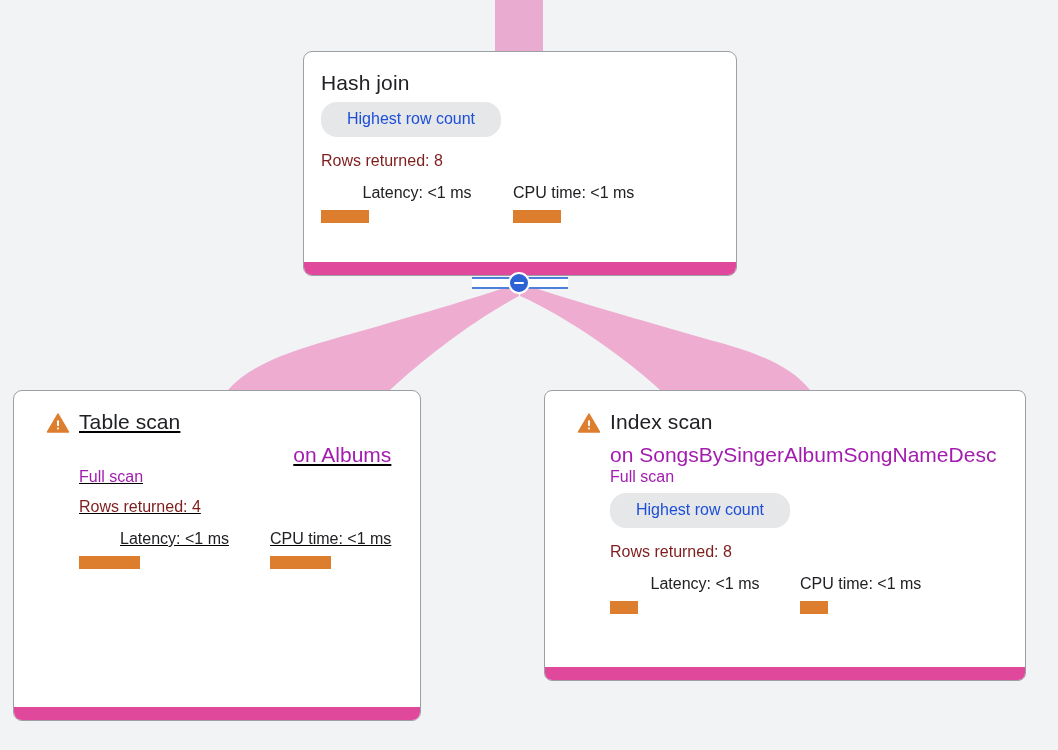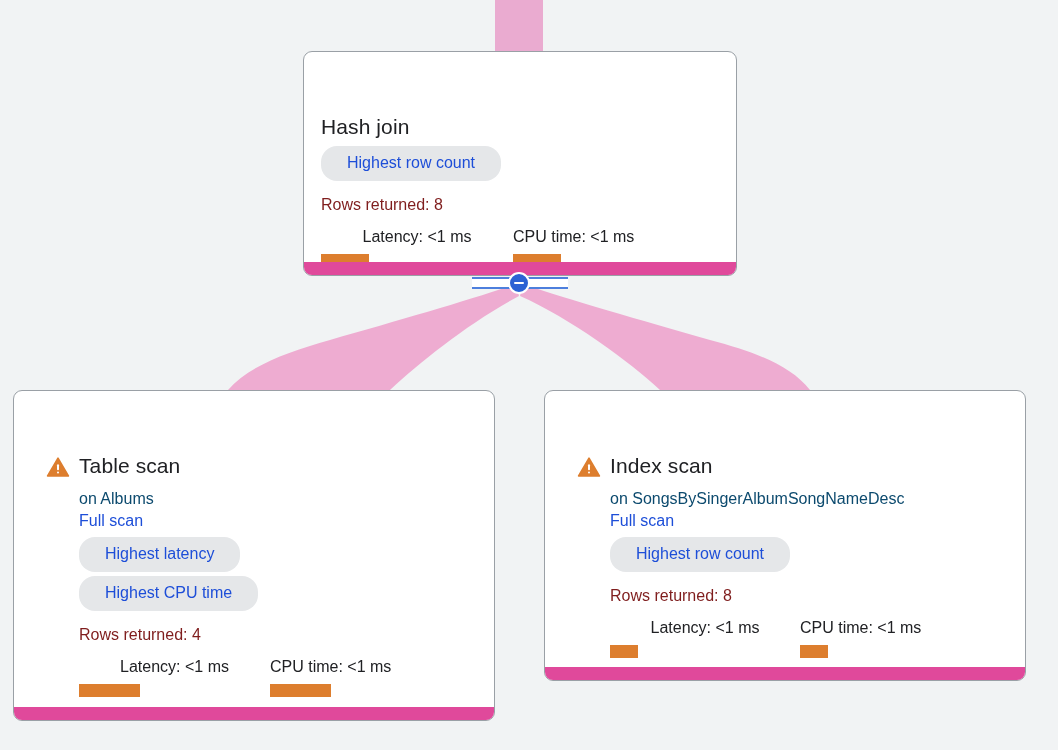--- a/index.html
+++ b/index.html
@@ -39,21 +39,20 @@
     z-index: 2;
     background: #ffffff;
     border: 1px solid #9aa0a6;
     border-radius: 9px;
     box-sizing: border-box;
     overflow: hidden;
   }
   .node-body {
     padding: 18px 18px 10px 0;
     box-sizing: border-box;
-    margin-top: 44px;
   }
   .node-accent {
     position: absolute;
     left: 0;
     right: 0;
     bottom: 0;
     height: 13px;
     background: #e0499b;
   }
 
@@ -73,29 +72,30 @@
     font-size: 21px;
     line-height: 26px;
     color: #202124;
     font-weight: 400;
     letter-spacing: 0.1px;
   }
   .node-head-text {
     display: block;
   }
   .node-subtitle {
-    font-size: 16px;
+    font-size: 21px;
     line-height: 21px;
-    color: #0c4a6e;
+    color: #a21caf;
     margin-top: 9px;
+    text-align: right;
   }
   .node-scantype {
     font-size: 16px;
     line-height: 21px;
-    color: #1d4ed8;
+    color: #a21caf;
     margin-top: 1px;
   }
 
   .chips {
     margin-top: 6px;
   }
   .chip {
     display: inline-block;
     background: #e5e7e9;
     color: #1d4ed8;
@@ -140,34 +140,36 @@
   #node-hashjoin .node-body { padding-left: 17px; }
   #node-hashjoin .chips { margin-left: 0px; }
   #node-hashjoin .chip { padding-left: 26px; padding-right: 26px; }
   #node-hashjoin .metric-col-1 { width: 192px; }
   #node-hashjoin .metric-col-1 .metric-bar { width: 48px; }
   #node-hashjoin .metric-col-2 .metric-bar { width: 48px; }
 
   #node-tablescan {
     left: 13px;
     top: 390px;
-    width: 482px;
+    width: 408px;
     height: 331px;
+    text-decoration: underline;
   }
   #node-tablescan .node-body { padding-left: 31px; }
   #node-tablescan .chip { padding-left: 26px; padding-right: 26px; }
   #node-tablescan .metric-col-1 { width: 191px; }
   #node-tablescan .metric-col-1 .metric-bar { width: 61px; }
   #node-tablescan .metric-col-2 .metric-bar { width: 61px; }
 
   #node-indexscan {
     left: 544px;
     top: 390px;
     width: 482px;
     height: 291px;
+    border-radius: 8px;
   }
   #node-indexscan .node-body { padding-left: 31px; }
   #node-indexscan .chip { padding-left: 26px; padding-right: 26px; }
   #node-indexscan .metric-col-1 { width: 190px; }
   #node-indexscan .metric-col-1 .metric-bar { width: 28px; }
   #node-indexscan .metric-col-2 .metric-bar { width: 28px; }
 
   
   .collapse-toggle {
     position: absolute;
@@ -271,24 +273,20 @@
       <div class="node-head">
         <svg class="warn-icon" viewBox="0 0 24 24" width="26" height="24" xmlns="http://www.w3.org/2000/svg">
           <path d="M12 3.2 L22.4 21 H1.6 Z" fill="#dd7e2e" stroke="#dd7e2e" stroke-width="1.6" stroke-linejoin="round"></path>
           <rect x="11" y="9.2" width="2" height="6" rx="1" fill="#ffffff"></rect>
           <rect x="11" y="16.6" width="2" height="2" rx="1" fill="#ffffff"></rect>
         </svg>
         <div class="node-head-text">
           <div class="node-title">Table scan</div>
           <div class="node-subtitle">on Albums</div>
           <div class="node-scantype">Full scan</div>
-          <div class="chips">
-            <span class="chip">Highest latency</span><br>
-            <span class="chip">Highest CPU time</span>
-          </div>
           <div class="rows-returned">Rows returned: 4</div>
           <div class="metrics">
             <div class="metric-col-1">
               <div class="metric-label">Latency: &lt;1 ms</div>
               <div class="metric-bar"></div>
             </div>
             <div class="metric-col-2">
               <div class="metric-label">CPU time: &lt;1 ms</div>
               <div class="metric-bar"></div>
             </div>

